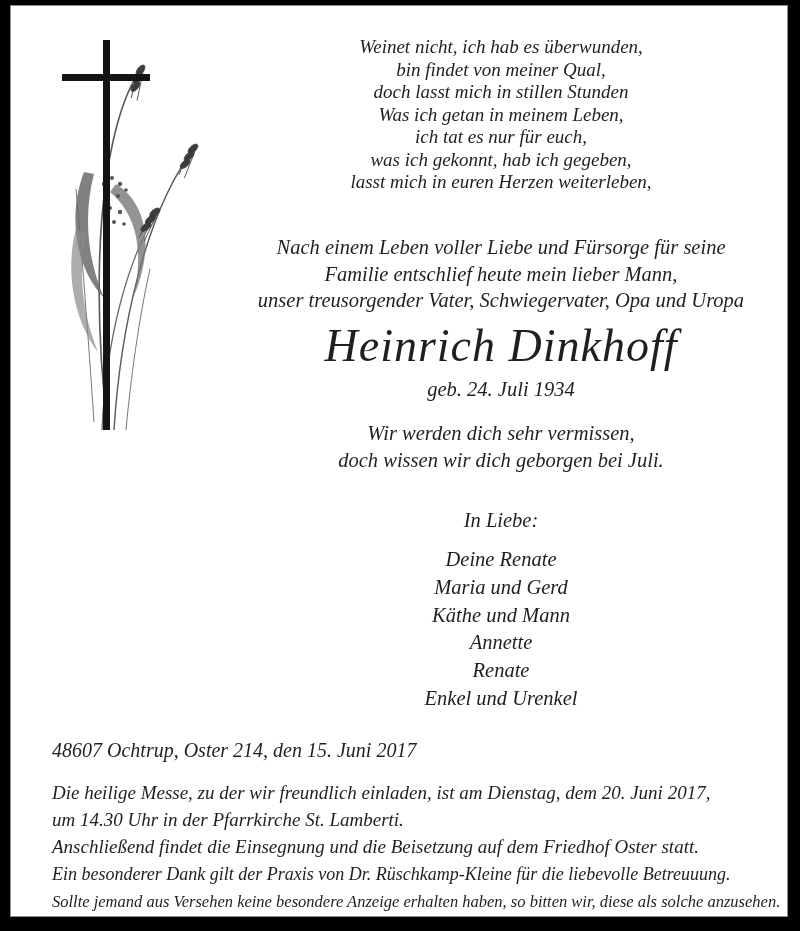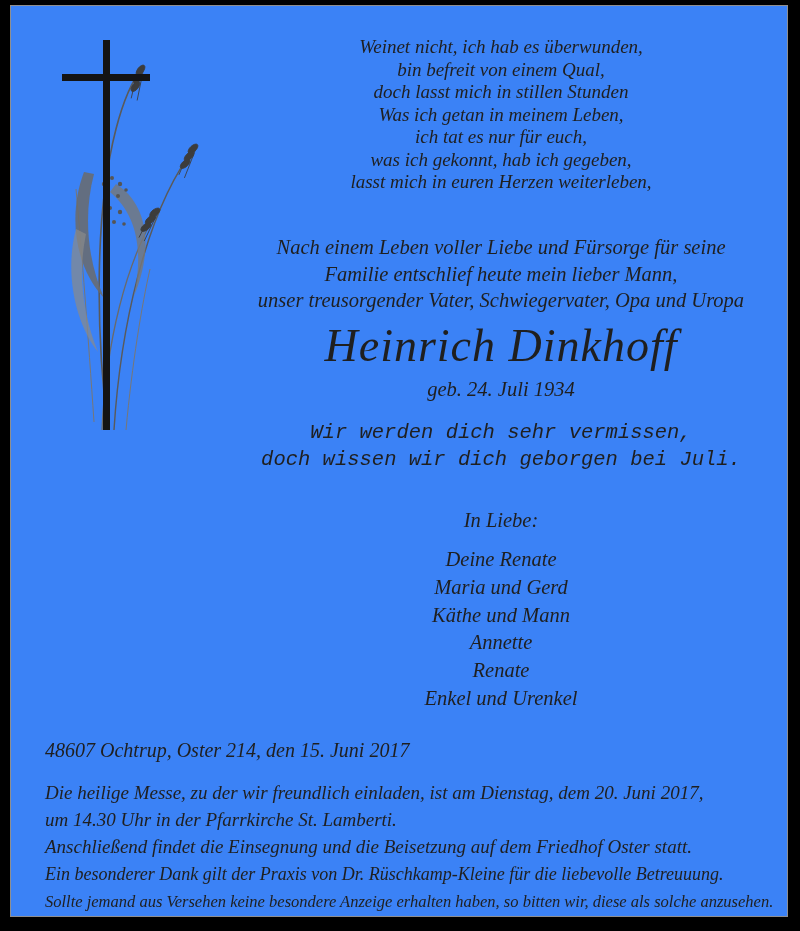--- a/index.html
+++ b/index.html
@@ -7,38 +7,38 @@
     position: relative;
     width: 800px;
     height: 931px;
     background: #000;
     overflow: hidden;
     font-family: "Liberation Serif", "DejaVu Serif", serif;
   }
   .paper {
     position: absolute;
     left: 10px; top: 5px; right: 12px; bottom: 14px;
-    background: #3b82f6;
+    background: #ffffff;
     border: 1px solid #8f8f8f;
     box-sizing: border-box;
   }
   .txt {
     position: absolute;
     font-style: italic;
     color: #1f1f1f;
     -webkit-font-smoothing: antialiased;
   }
   .center-block { left: 190px; width: 600px; text-align: center; }
-  .left-block   { left: 34px; text-align: left; white-space: nowrap; }
+  .left-block   { left: 41px; text-align: left; white-space: nowrap; }
 
   .poem         { top: 30px; font-size: 19px; line-height: 22.5px; }
   .announcement { top: 228px; font-size: 20.5px; line-height: 26.5px; }
   .name         { top: 312px; font-size: 46px; line-height: 56px; letter-spacing: 1px; }
   .dates        { top: 372px; font-size: 20.5px; display: flex; justify-content: center; gap: 56px; }
-  .farewell     { top: 414px; font-size: 20.5px; line-height: 26.5px; font-family: Liberation Mono, monospace; }
+  .farewell     { top: 414px; font-size: 20.5px; line-height: 26.5px; }
   .in-liebe     { top: 503px; font-size: 20.5px; }
   .mourners     { top: 540px; font-size: 20.5px; line-height: 27.8px; }
   .address      { top: 733px; font-size: 20px; }
   .service      { top: 773px; font-size: 19px; line-height: 27px; }
   .burial       { top: 830px; font-size: 19px; }
   .thanks       { top: 858px; font-size: 18px; }
   .note         { top: 886px; font-size: 16.5px; }
 
   .graphic {
     position: absolute;
@@ -100,21 +100,21 @@
           <line x1="-2" y1="6" x2="10" y2="32"></line>
         </g>
       </g>
 
       <rect x="57" y="6" width="7" height="390" fill="#141414"></rect>
       <rect x="16" y="40" width="88" height="7" fill="#141414"></rect>
     </svg>
 
     <div class="txt center-block poem">
       <div>Weinet nicht, ich hab es überwunden,</div>
-      <div>bin befreit von einem Qual,</div>
+      <div>bin findet von meiner Qual,</div>
       <div>doch lasst mich in stillen Stunden</div>
       <div>Was ich getan in meinem Leben,</div>
       <div>ich tat es nur für euch,</div>
       <div>was ich gekonnt, hab ich gegeben,</div>
       <div>lasst mich in euren Herzen weiterleben,</div>
     </div>
 
     <div class="txt center-block announcement">
       <div>Nach einem Leben voller Liebe und Fürsorge für seine</div>
       <div>Familie entschlief heute mein lieber Mann,</div>

